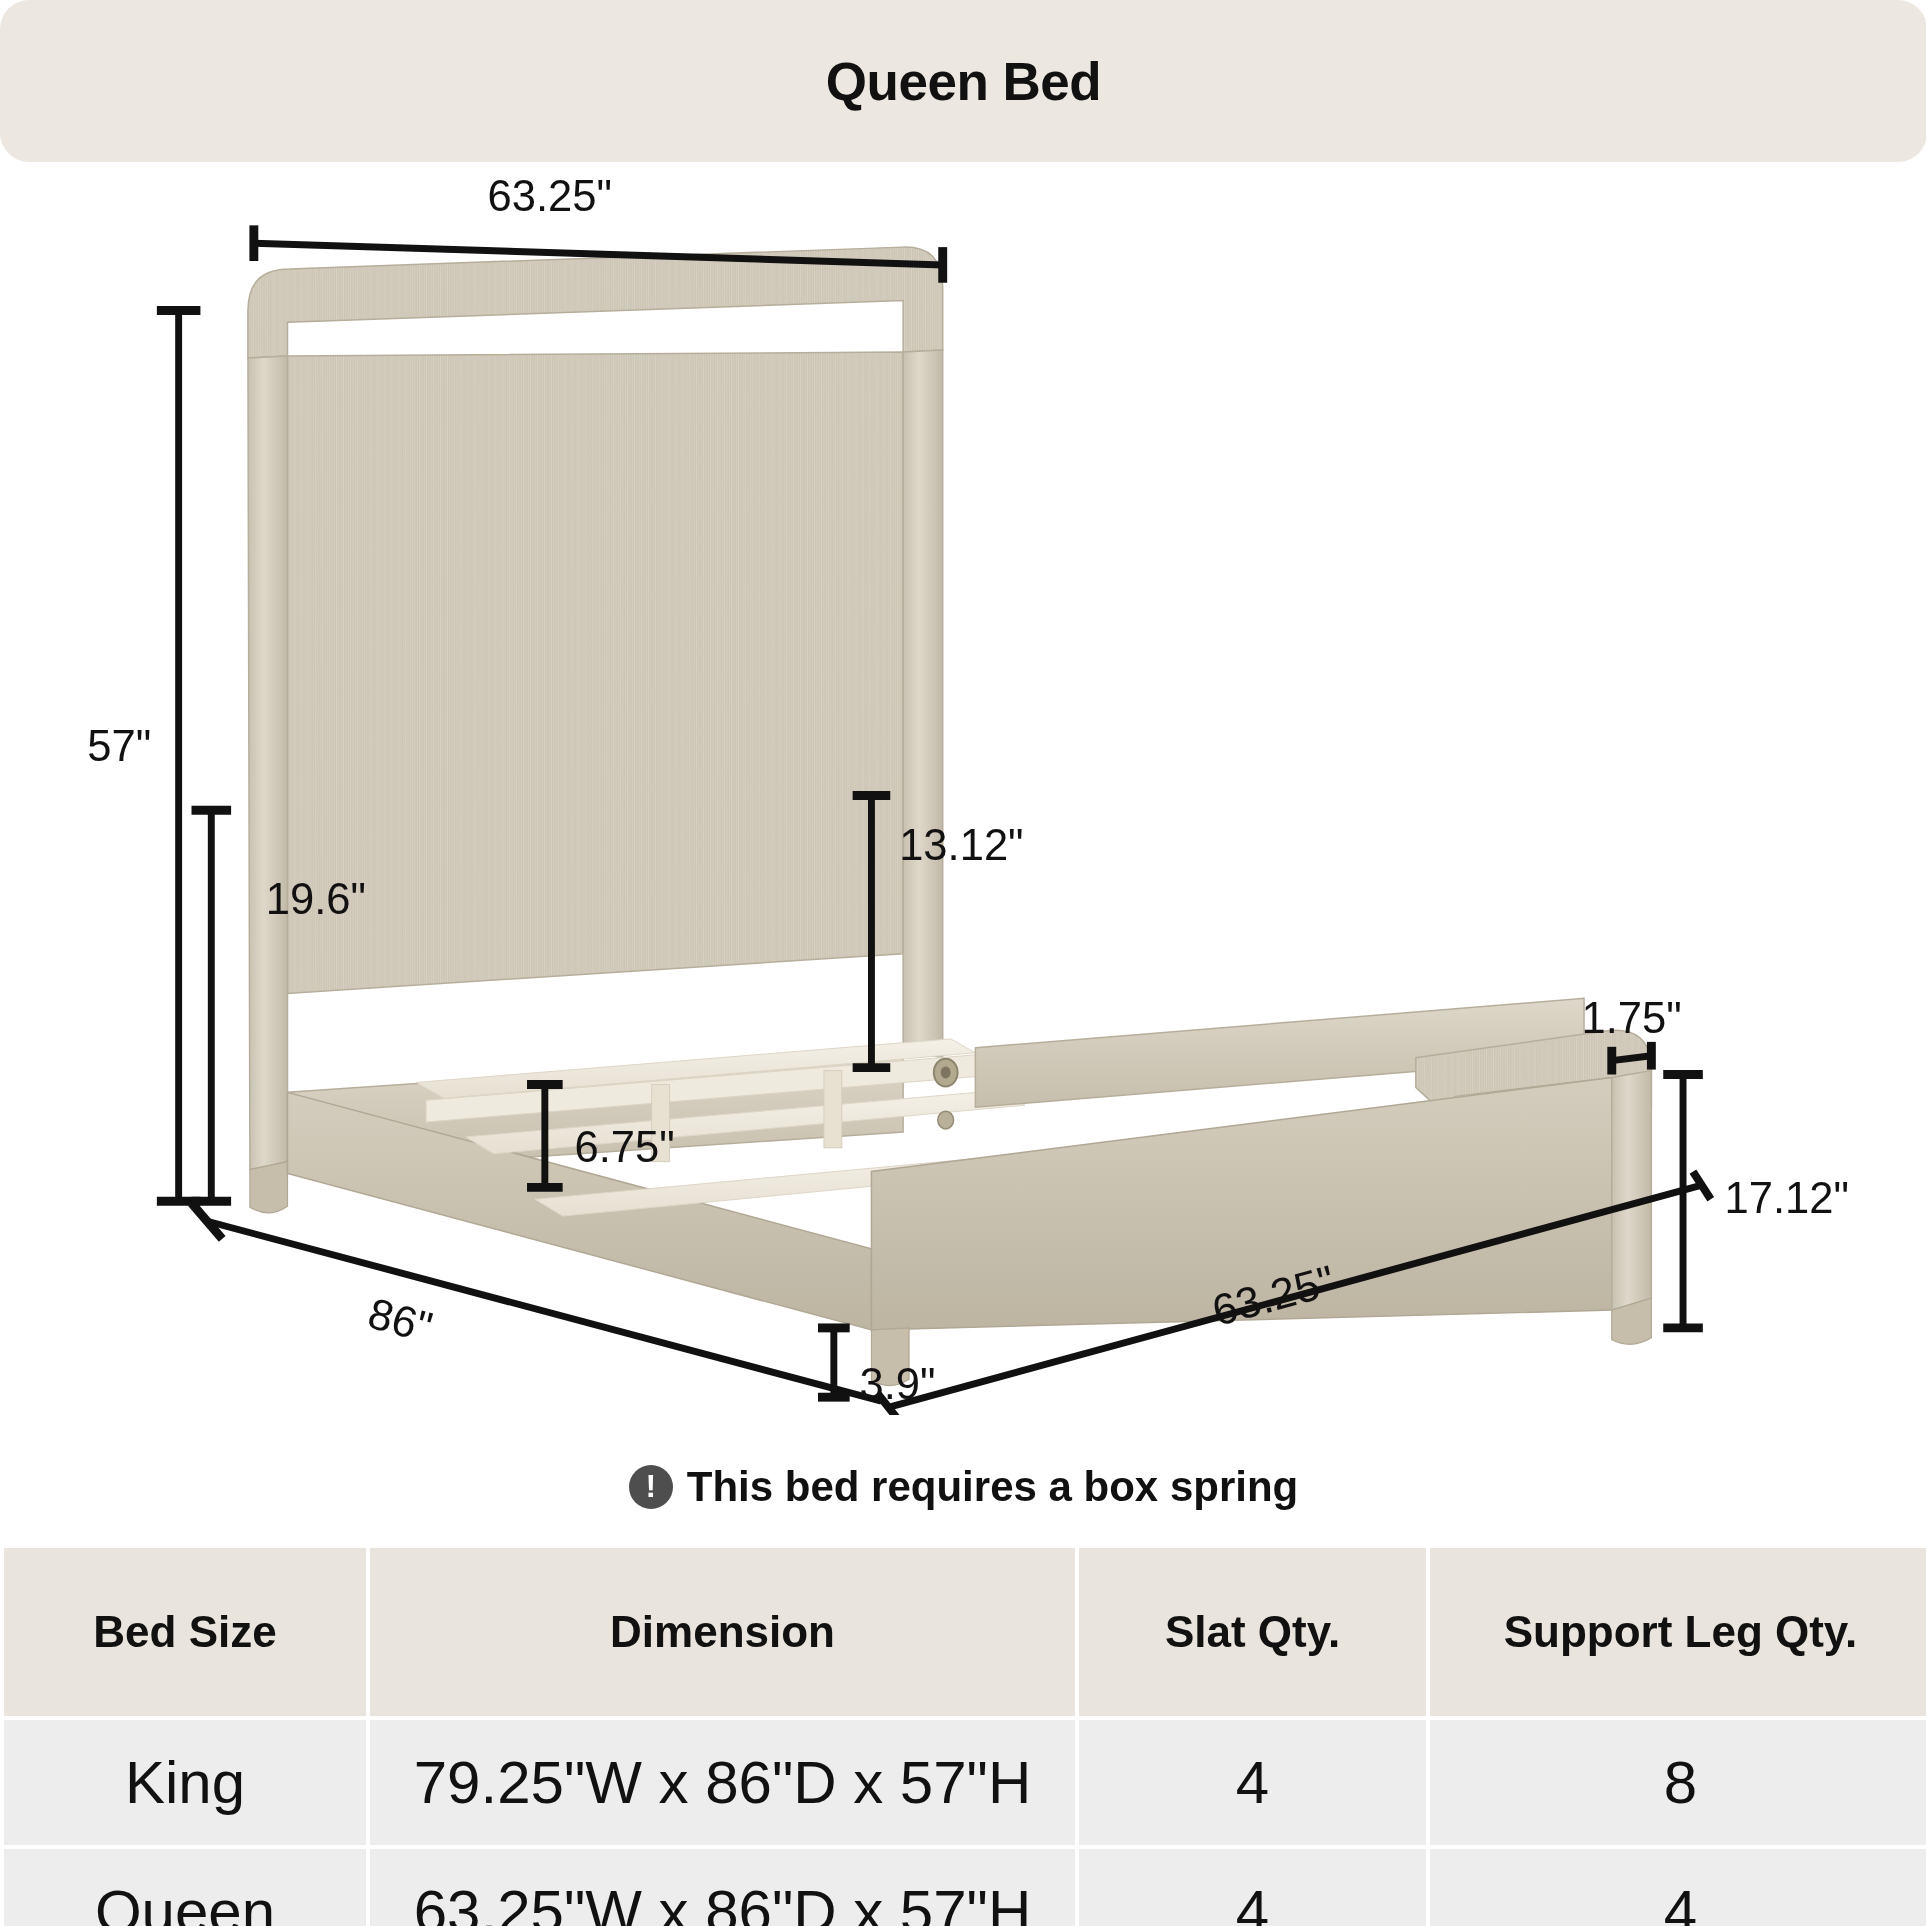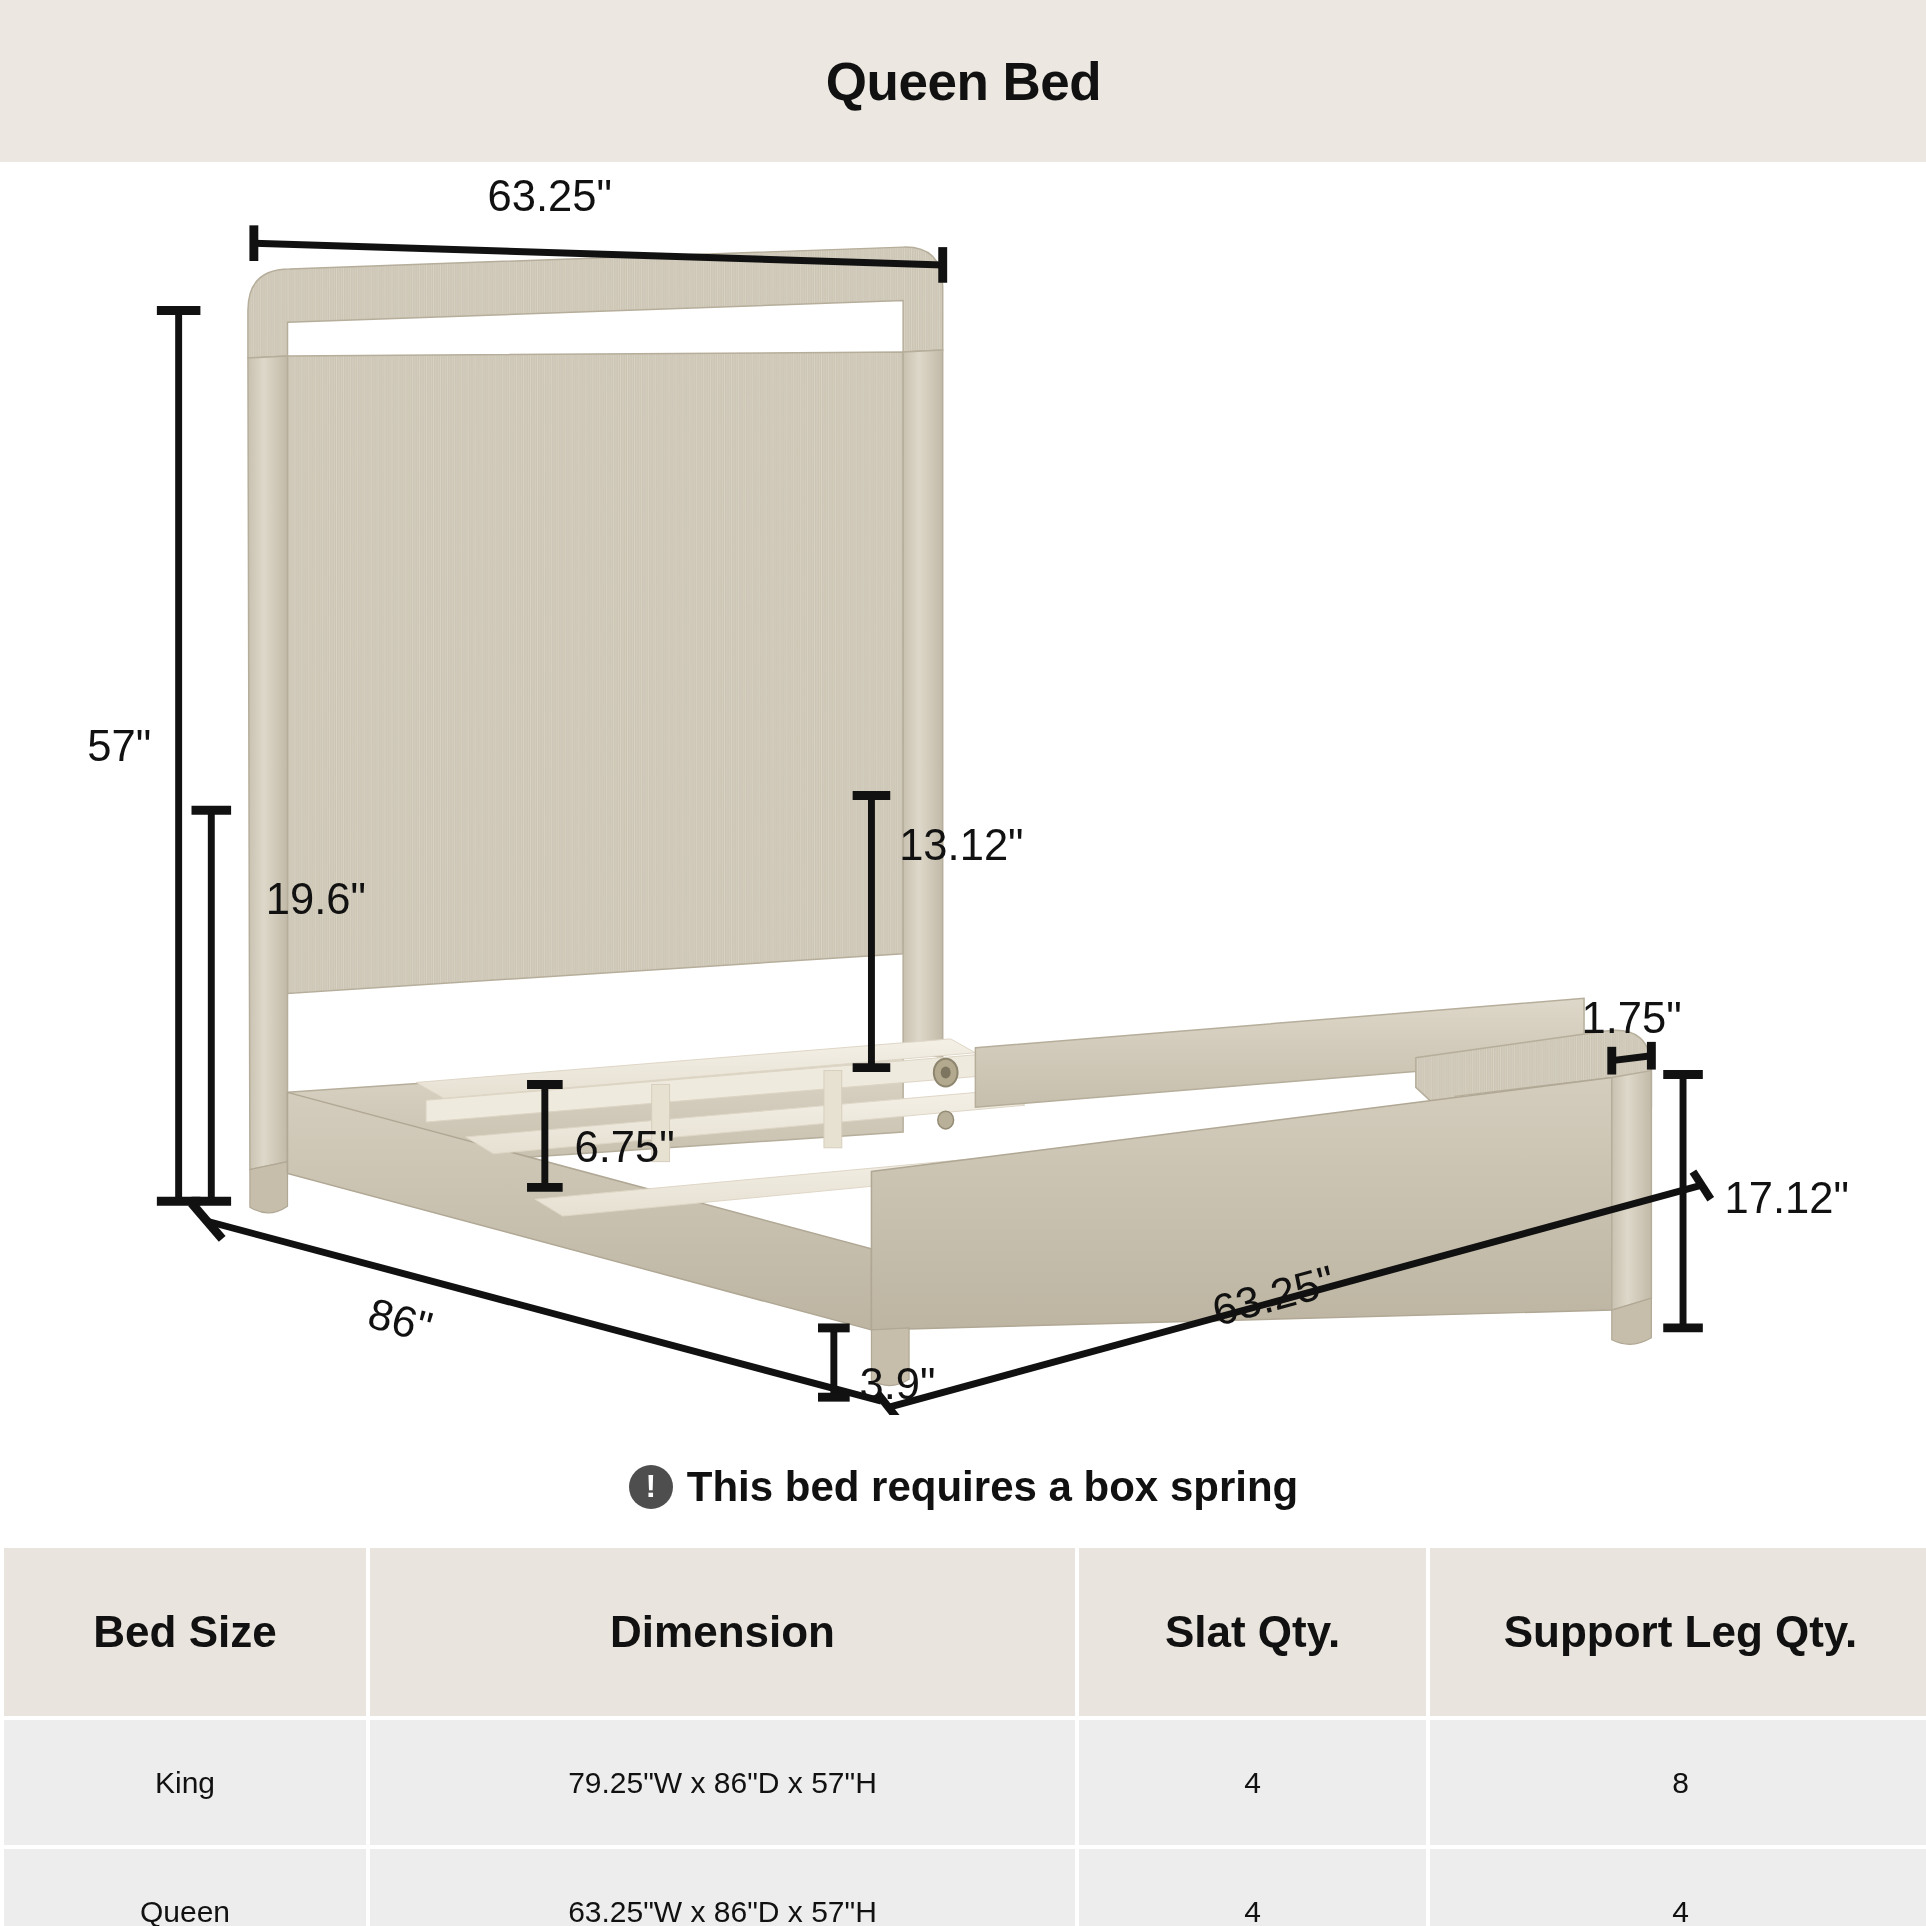--- a/index.html
+++ b/index.html
@@ -8,21 +8,21 @@
     background:#ffffff;
     font-family:"Liberation Sans", sans-serif;
     color:#111111;
     overflow:hidden;
     position:relative;
   }
   
   #header-band{
     position:absolute;left:0;top:0;width:1927px;height:162px;
     background:#ece8e1;
-    display:flex;align-items:center;justify-content:center;
+    display:flex;align-items:center;justify-content:center;border-radius:29px;
   }
   #page-title{
     font-size:53px;font-weight:700;letter-spacing:-0.5px;color:#111;
   }
   
   #diagram{
     position:absolute;left:0;top:162px;width:1927px;height:1253px;
     background:#ffffff;
   }
   #diagram svg{position:absolute;left:0;top:0;}
@@ -58,21 +58,21 @@
   #spec-table col.c3{width:501px;}
   #spec-table th{
     background:#e9e4dd;height:168px;
     font-size:44px;font-weight:700;color:#111;
     text-align:center;vertical-align:middle;
     padding:0;
     margin-top:48px;
   }
   #spec-table td{
     background:#ededed;height:125px;
-    font-size:30px;font-weight:400;color:#111;
+    font-size:60px;font-weight:400;color:#111;
     text-align:center;vertical-align:middle;
     padding:0;
   }
 </style>
 </head>
 <body>
 
 <div id="header-band">
   <div id="page-title">Queen Bed</div>
 </div>

